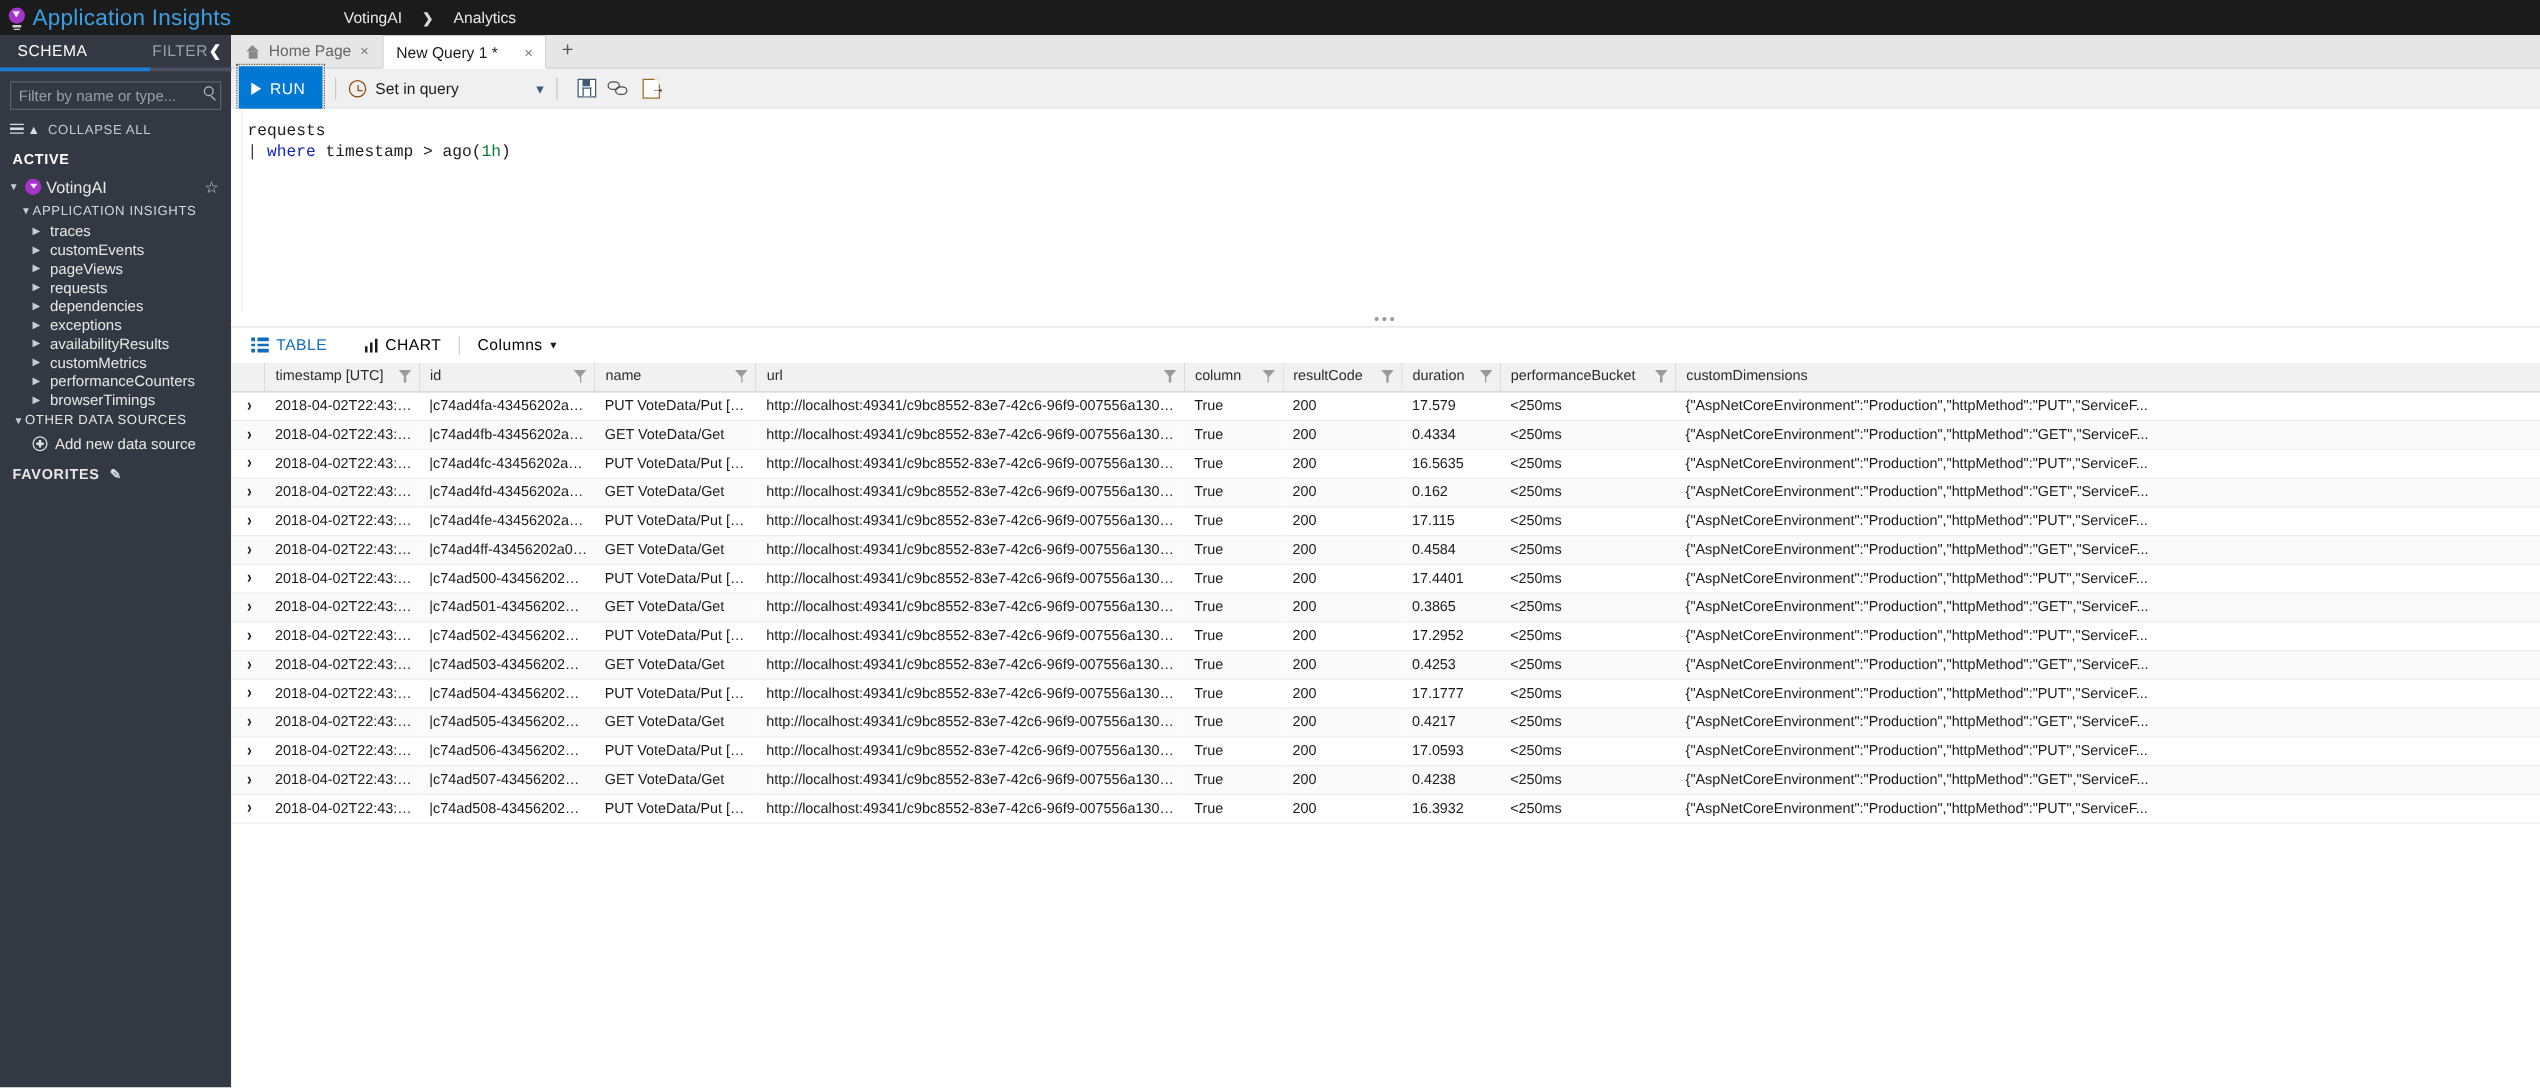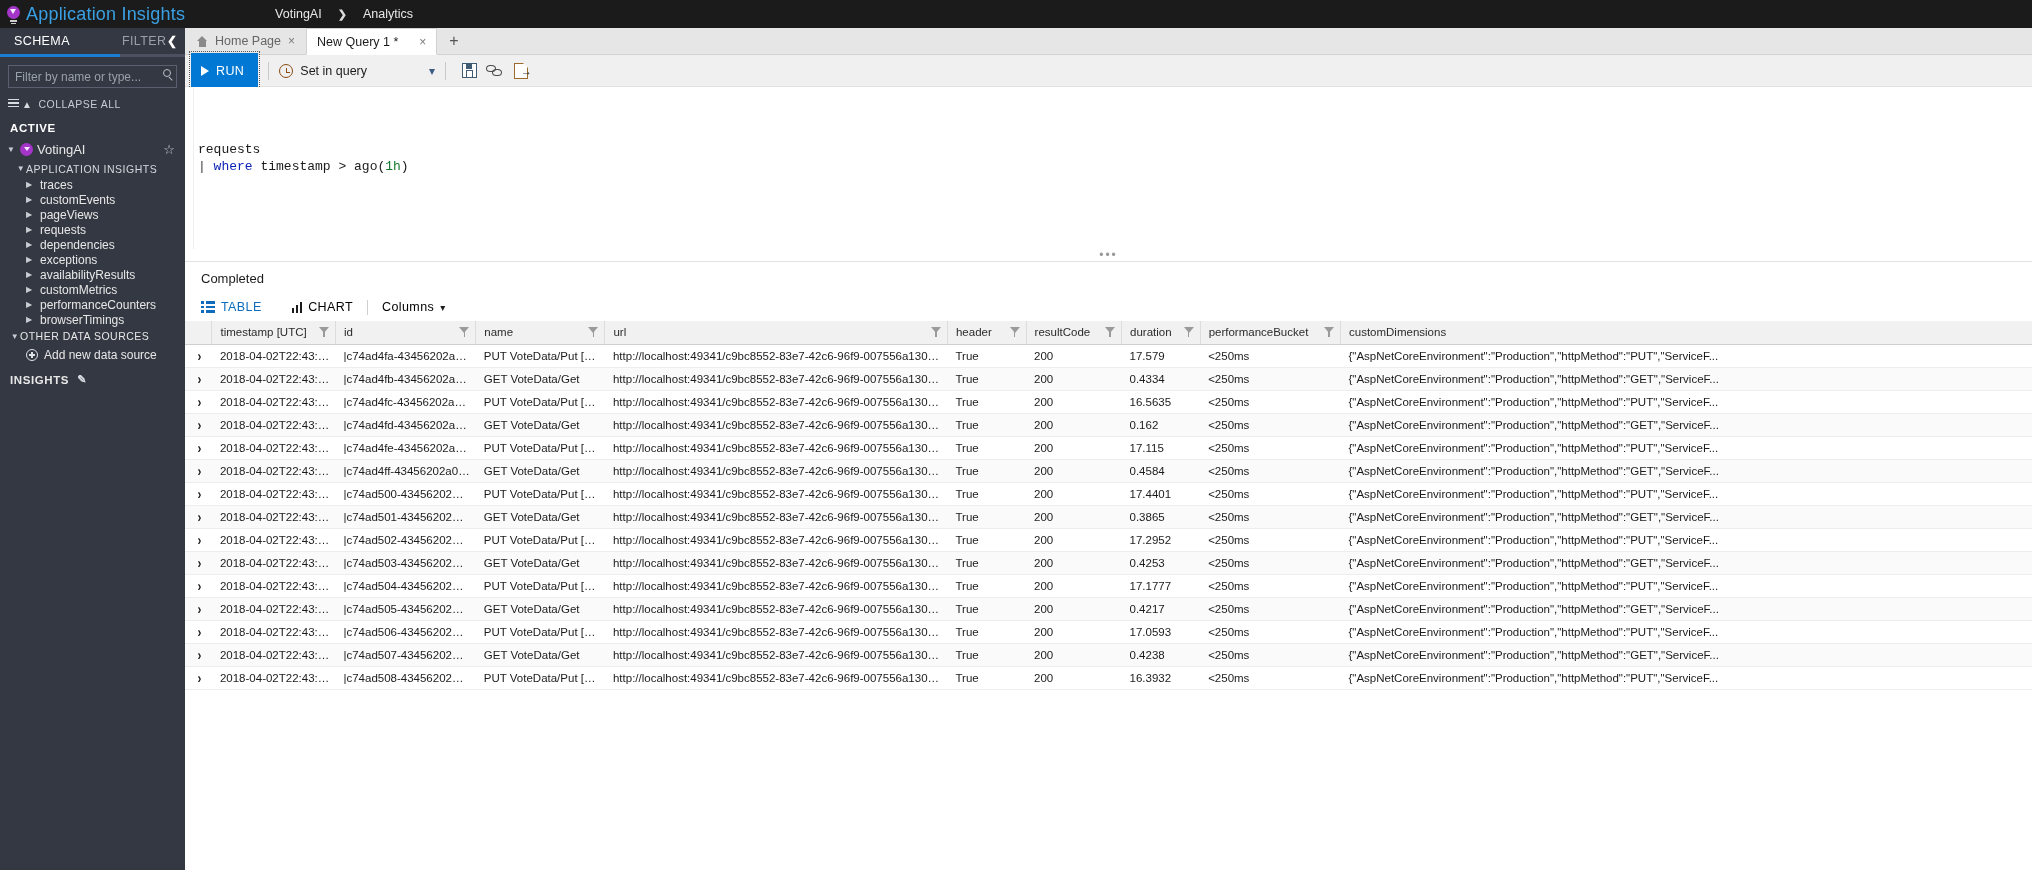--- a/index.html
+++ b/index.html
@@ -147,21 +147,21 @@
   .ic-link i:last-child { left: 6px; top: 5px; }
   .ic-export { width: 14px; height: 16px; border: 1.4px solid #9a6b2a; position: relative; background: #fff; }
   .ic-export:before { content:""; position:absolute; top:-1px; right:-1px; border-left:5px solid transparent; border-top:5px solid #f0f0f0; }
   .ic-export:after { content:"→"; position:absolute; right:-5px; bottom:1px; font-size:11px; color:#2a2a2a; line-height:1; }
 
   
   .editor { flex: 0 0 162px; position: relative; background: #fff; overflow: hidden; }
   .editor-gutter { position: absolute; left: 0; top: 0; bottom: 0; width: 9px; background: #fff; border-right: 1px solid #eee; }
   .code {
     font-family: "Liberation Mono", "DejaVu Sans Mono", monospace; font-size: 13px;
-    line-height: 17px; padding: 9px 0 0 13px; white-space: pre; color: #1b1b1b; margin-top: 45px;
+    line-height: 17px; padding: 9px 0 0 13px; white-space: pre; color: #1b1b1b;
   }
   .kw { color: #0d24b5; }
   .num { color: #0f7a2e; }
   .bar { color: #3a3a3a; }
   .splitter { height: 12px; flex: 0 0 12px; background: #fff; display: flex; align-items: center; justify-content: center; color: #9a9a9a; letter-spacing: 2px; font-size: 12px; cursor: row-resize;}
 
   
   .results { flex: 1 1 auto; display: flex; flex-direction: column; min-height: 0; border-top: 1px solid #e3e3e3; }
   .status { font-size: 13px; padding: 9px 0 7px 16px; color: #1b1b1b; }
   .viewbar { height: 28px; flex: 0 0 28px; display: flex; align-items: center; padding-left: 16px; gap: 0; }
@@ -320,21 +320,21 @@
         <span class="tw">▼</span>
         <span>OTHER DATA SOURCES</span>
       </div>
 
       <div class="tree-row row-add">
         <span class="plus-circ"></span>
         <span>Add new data source</span>
       </div>
 
       <div class="row-fav">
-        <span>INSIGHTS</span>
+        <span>FAVORITES</span>
         <span class="pencil">✎</span>
       </div>
     </div>
 
     <div class="main">
 
       <div class="tabstrip">
         <div class="tab">
           <span class="home"></span>
           <span>Home Page</span>
@@ -375,21 +375,20 @@
 
       <div class="editor">
         <div class="editor-gutter"></div>
         <div class="code"><span>requests</span>
 <span class="bar">| </span><span class="kw">where</span><span> timestamp &gt; ago(</span><span class="num">1h</span><span>)</span></div>
       </div>
 
       <div class="splitter">•••</div>
 
       <div class="results">
-        <div class="status">Completed</div>
 
         <div class="viewbar">
           <div class="vb-item active">
             <span class="tbl-ic">
               <span>
                   <i></i>
                   <i class="long"></i>
                 </span>
                 <span>
                   <i></i>
@@ -433,21 +432,21 @@
                 <col style="width:125px">
                 <col style="width:780px">
               </colgroup>
             <thead>
                 <tr id="headrow">
                   <th class="expander-h"></th>
                   <th><span>timestamp [UTC]</span><span class="funnel"></span></th>
                   <th><span>id</span><span class="funnel"></span></th>
                   <th><span>name</span><span class="funnel"></span></th>
                   <th><span>url</span><span class="funnel"></span></th>
-                  <th><span>header</span><span class="funnel"></span></th>
+                  <th><span>column</span><span class="funnel"></span></th>
                   <th><span>resultCode</span><span class="funnel"></span></th>
                   <th><span>duration</span><span class="funnel"></span></th>
                   <th><span>performanceBucket</span><span class="funnel"></span></th>
                   <th><span>customDimensions</span></th>
                 </tr>
               </thead>
             <tbody id="bodyrows">
                 <tr class="row">
                   <td class="expander"><span class="chevr">›</span></td>
                   <td title="2018-04-02T22:43:30.004">2018-04-02T22:43:30.004</td>

